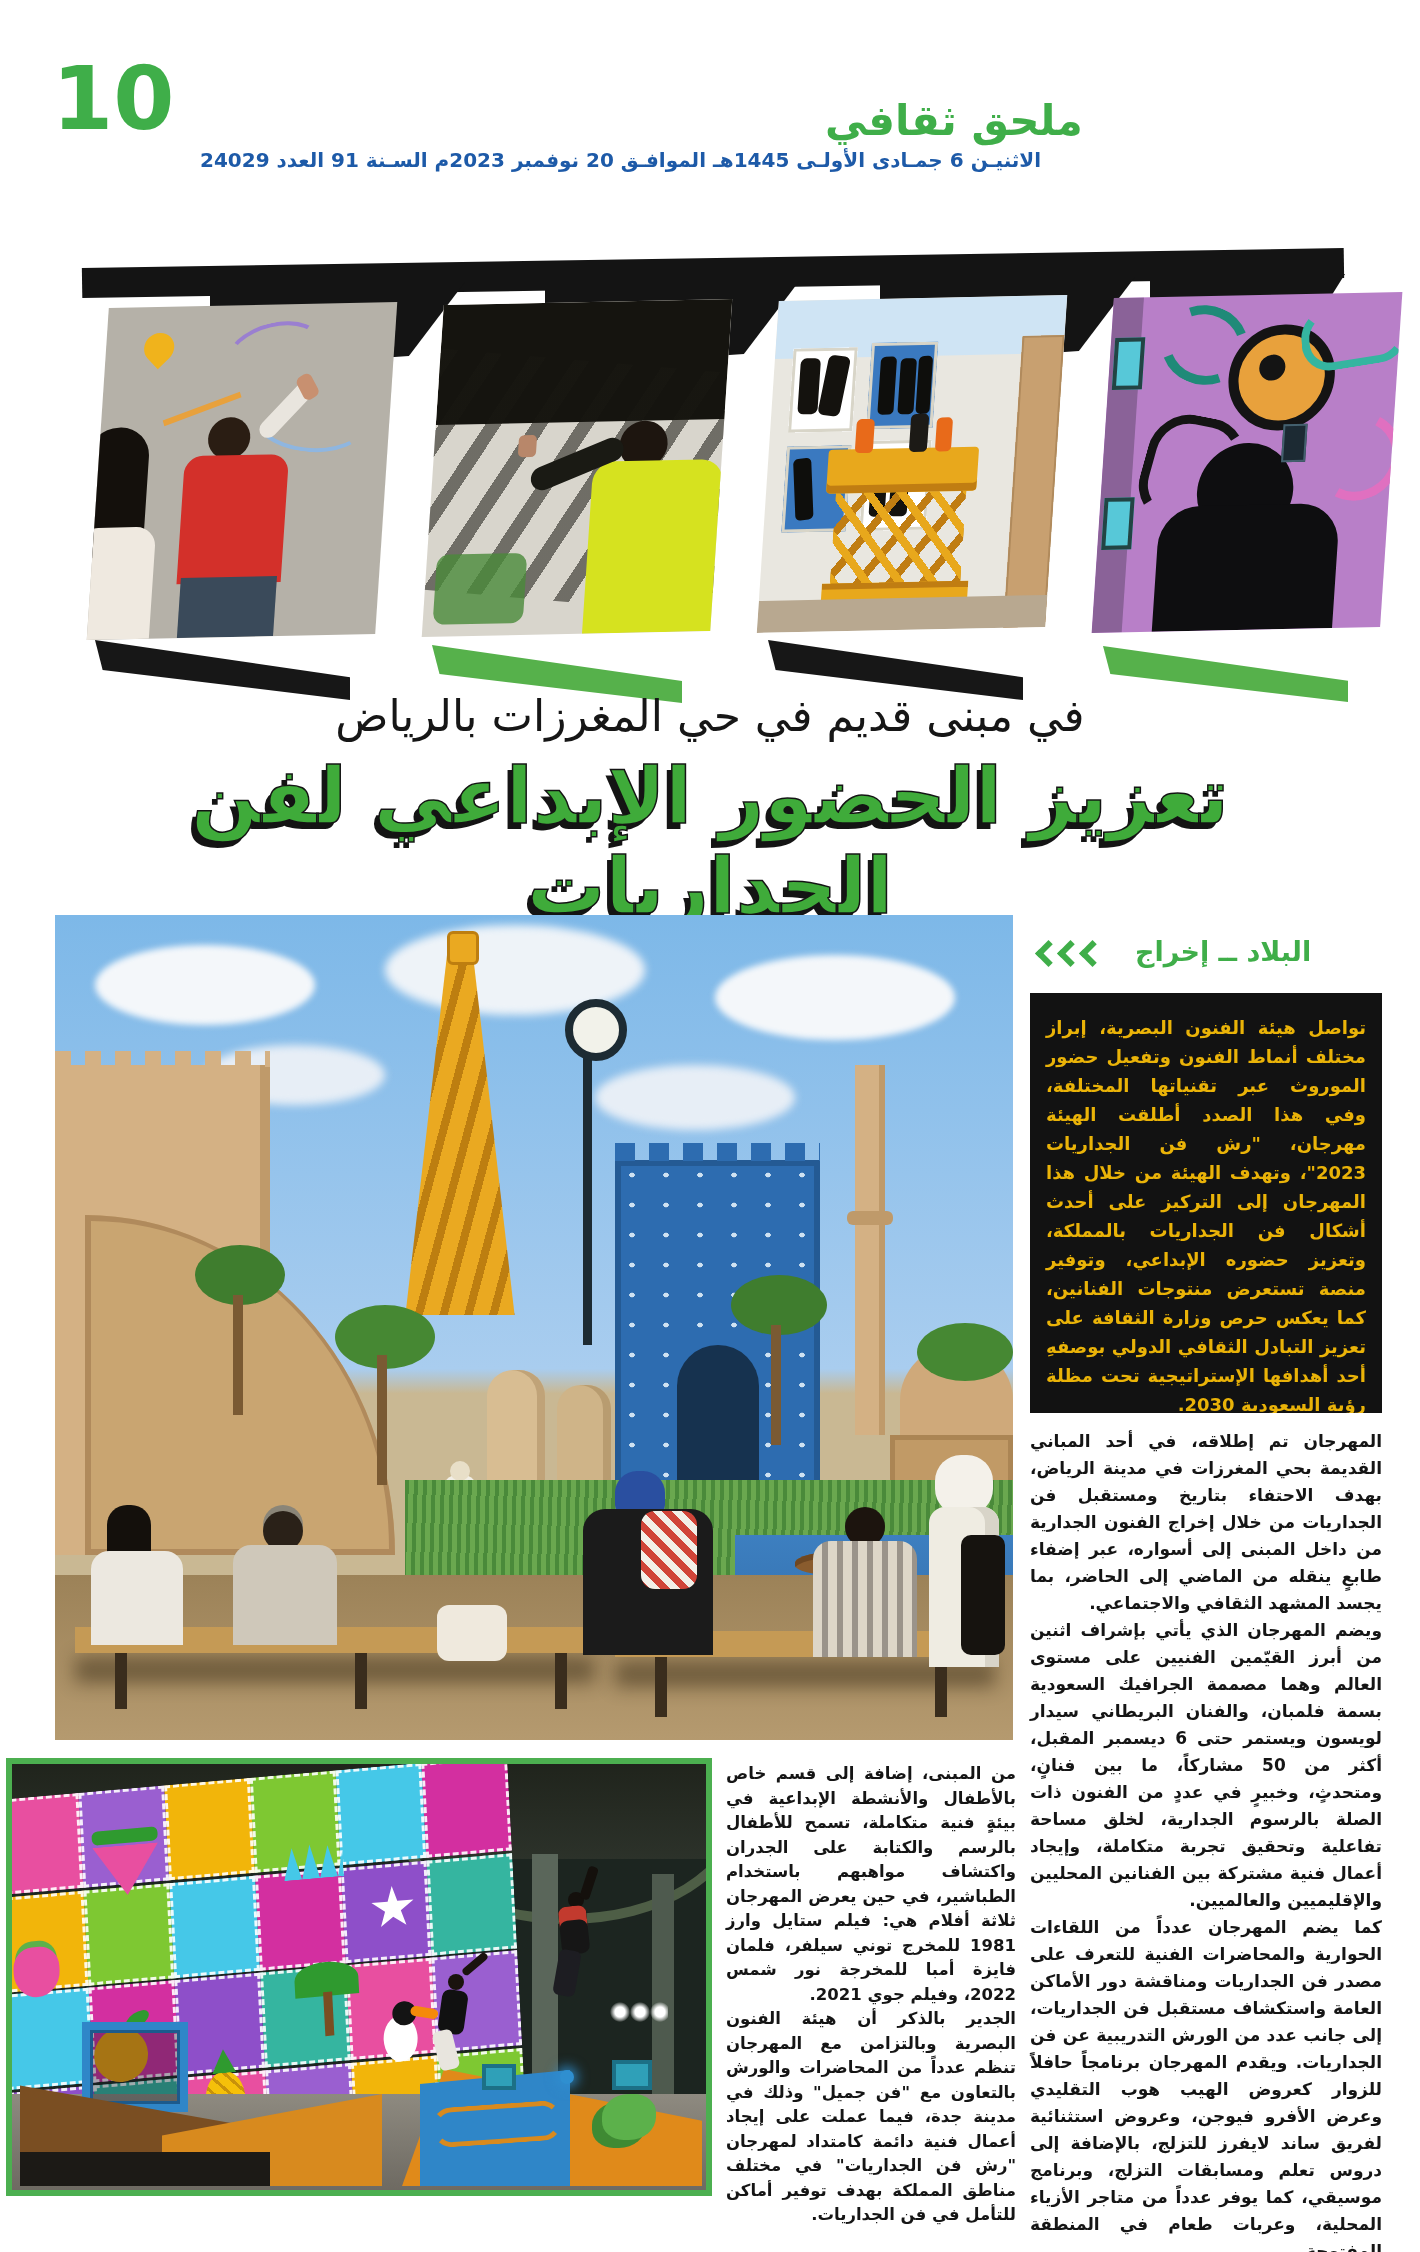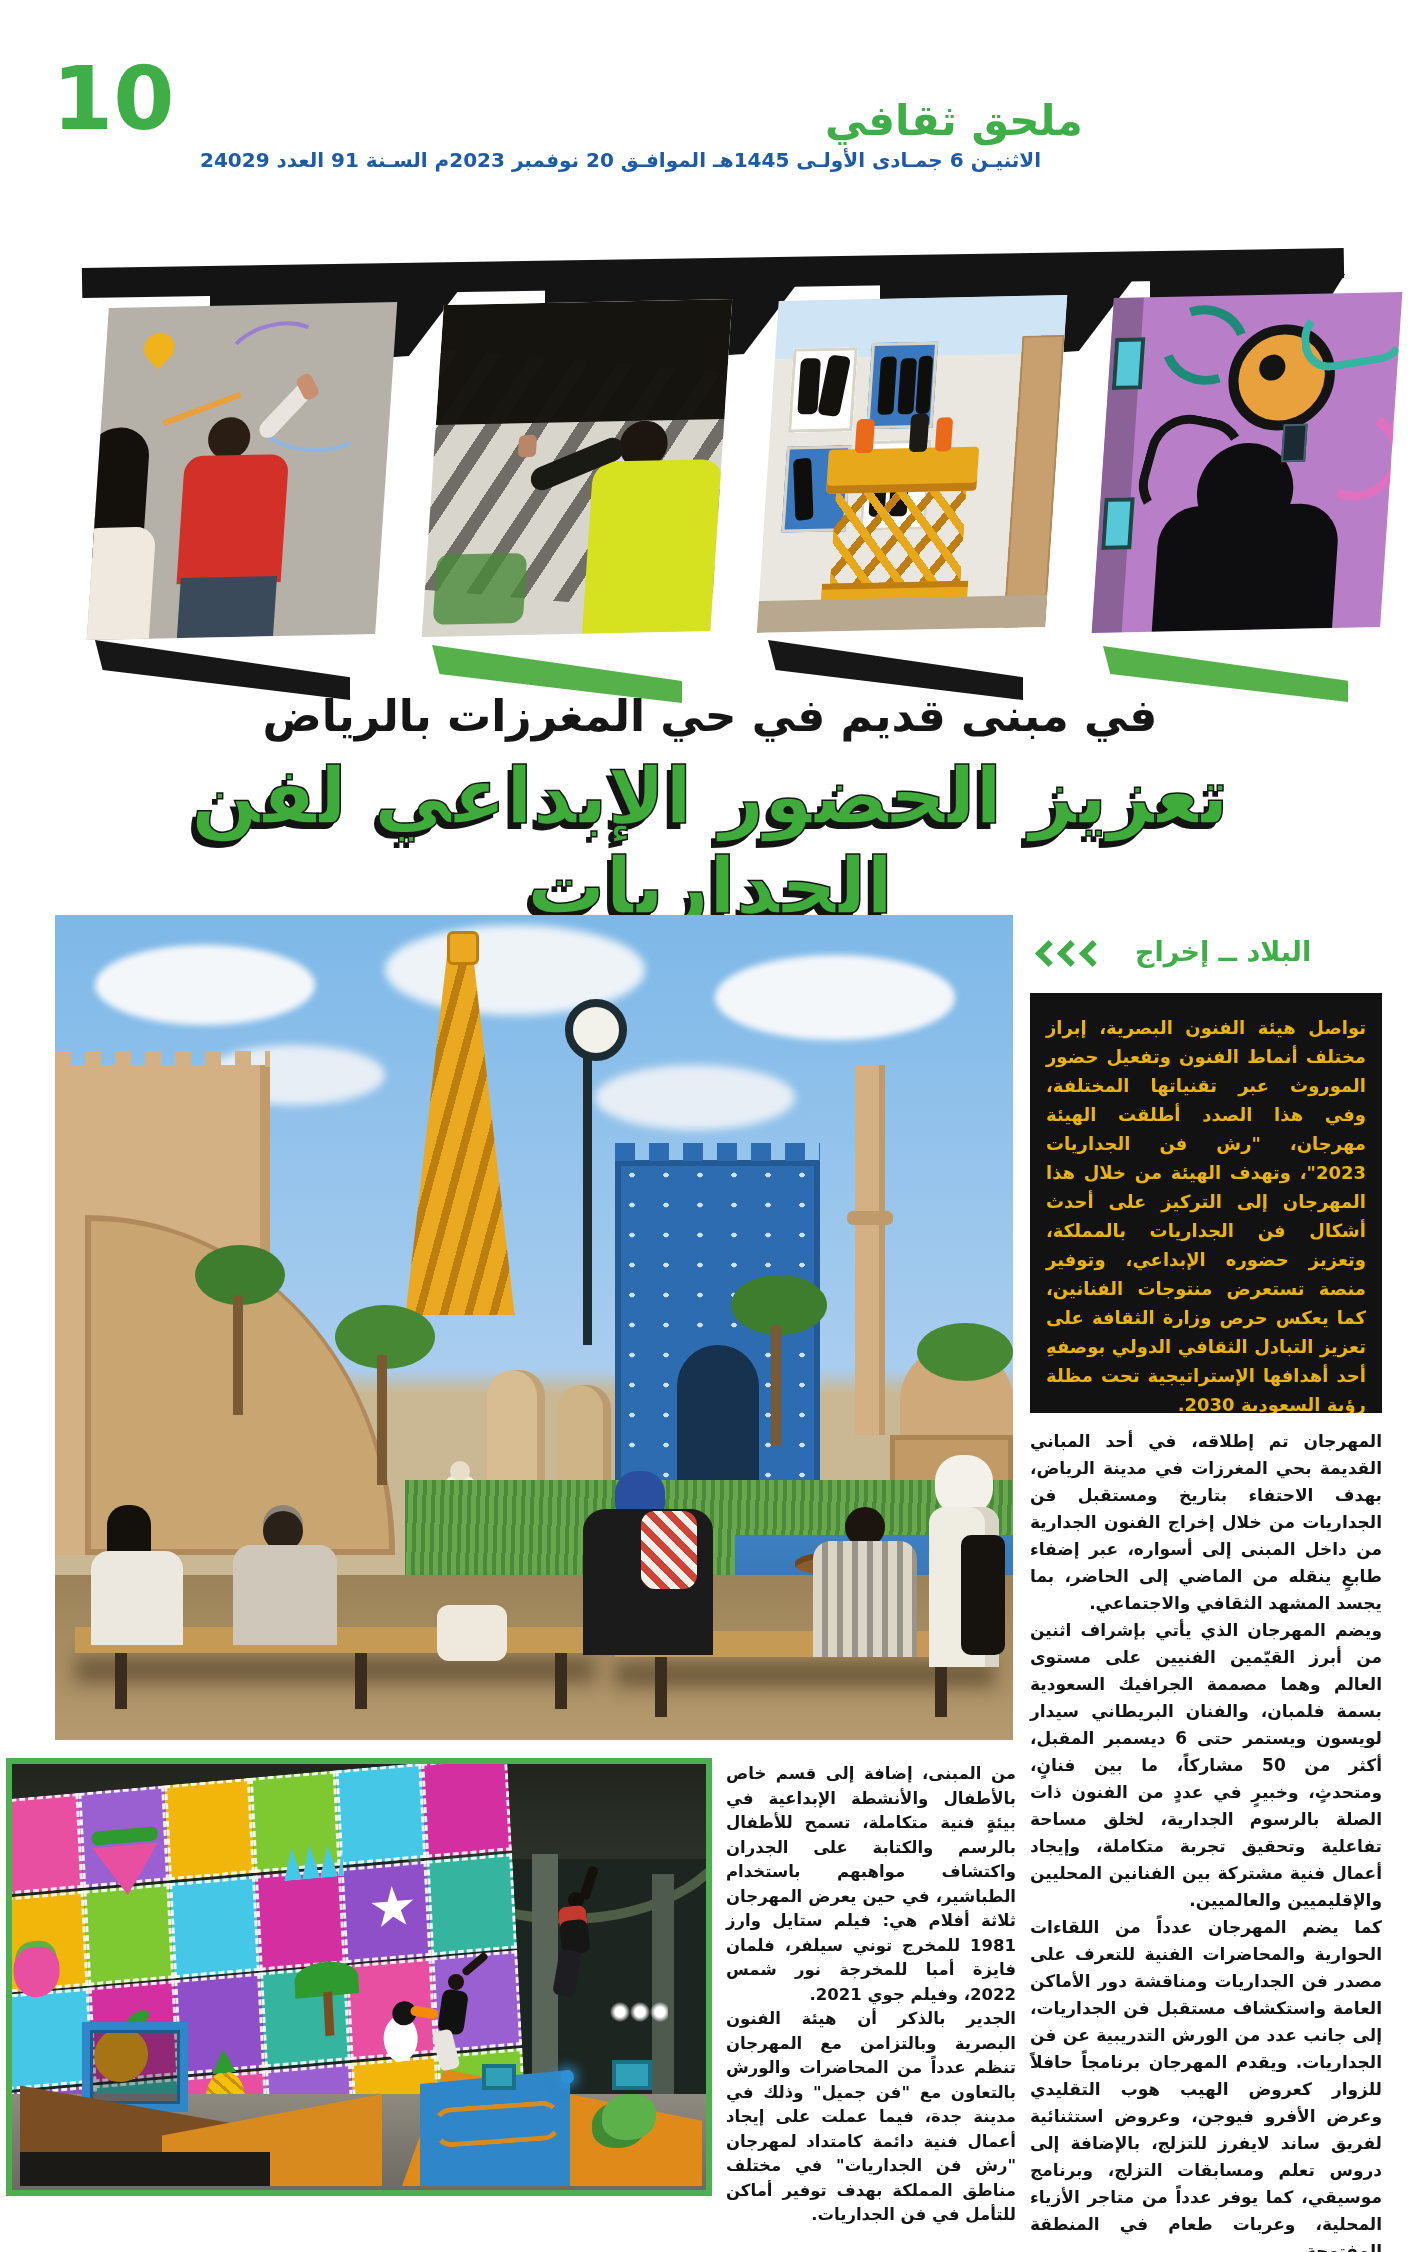--- a/index.html
+++ b/index.html
@@ -14,21 +14,21 @@
   .logo-map{position:absolute;right:120px;top:0;width:120px;height:112px;}
   .logo-text{position:absolute;right:0;top:-4px;width:300px;text-align:center;color:#2565ae;font-size:96px;font-weight:bold;line-height:1;
              -webkit-text-stroke:2px #b9bec6;text-shadow:3px 3px 0 #97a0ab;}
   
   .strip-bar{background:#141414;transform:rotate(-0.9deg);}
   .wedge{background:#141414;clip-path:polygon(0 0,100% 0,78% 95%,55% 100%,0 38%);}
   .strip-photo{overflow:hidden;transform:skewX(-5deg) rotate(-1.2deg);background:#999;}
   .ribbon{clip-path:polygon(0 0,100% 62%,100% 100%,3% 50%);}
   .rib-black{background:#171717;} .rib-green{background:#56b14b;}
   
-  .kicker{width:100%;text-align:center;color:#161616;font-size:44px;font-weight:bold;}
+  .kicker{width:100%;text-align:center;color:#161616;font-size:44px;font-weight:normal;}
   .headline{width:100%;text-align:center;color:#3fab3a;font-size:78px;font-weight:bold;line-height:1.15;
             -webkit-text-stroke:1.5px #141414;text-shadow:-5px 6px 0 #141414;}
   
   .byline-text{color:#3fae49;font-size:27px;font-weight:bold;}
   .chev{display:inline-block;width:13px;height:13px;border-left:6px solid #3fae49;border-bottom:6px solid #3fae49;
         transform:rotate(45deg);margin-left:3px;}
   
   .lead-box{background:#121212;color:#eab308;padding:20px 16px;font-size:18px;line-height:29px;font-weight:bold;
             text-align:justify;text-align-last:right;overflow:hidden;}
   .col{color:#151515;font-weight:bold;text-align:justify;text-align-last:right;}

